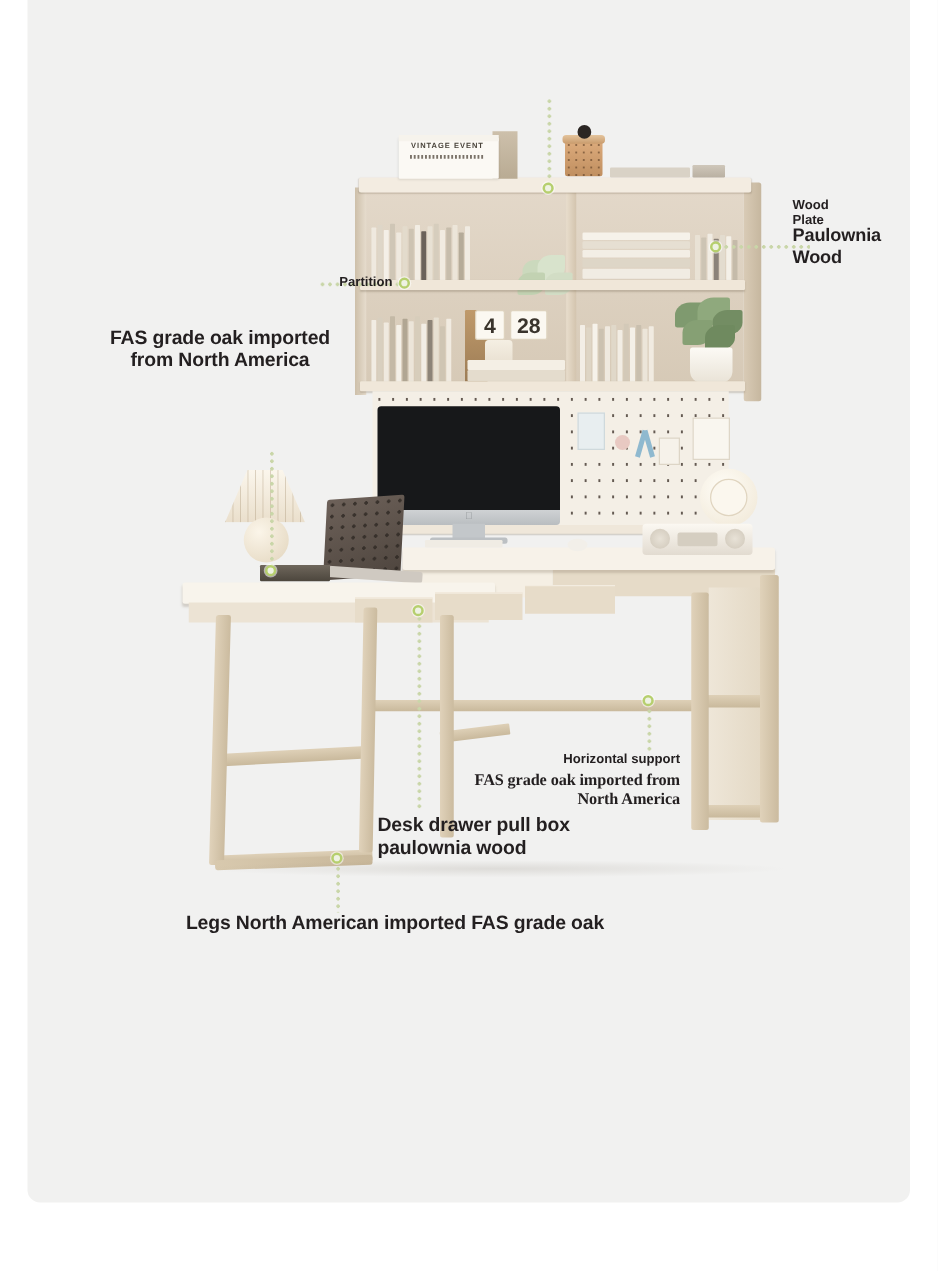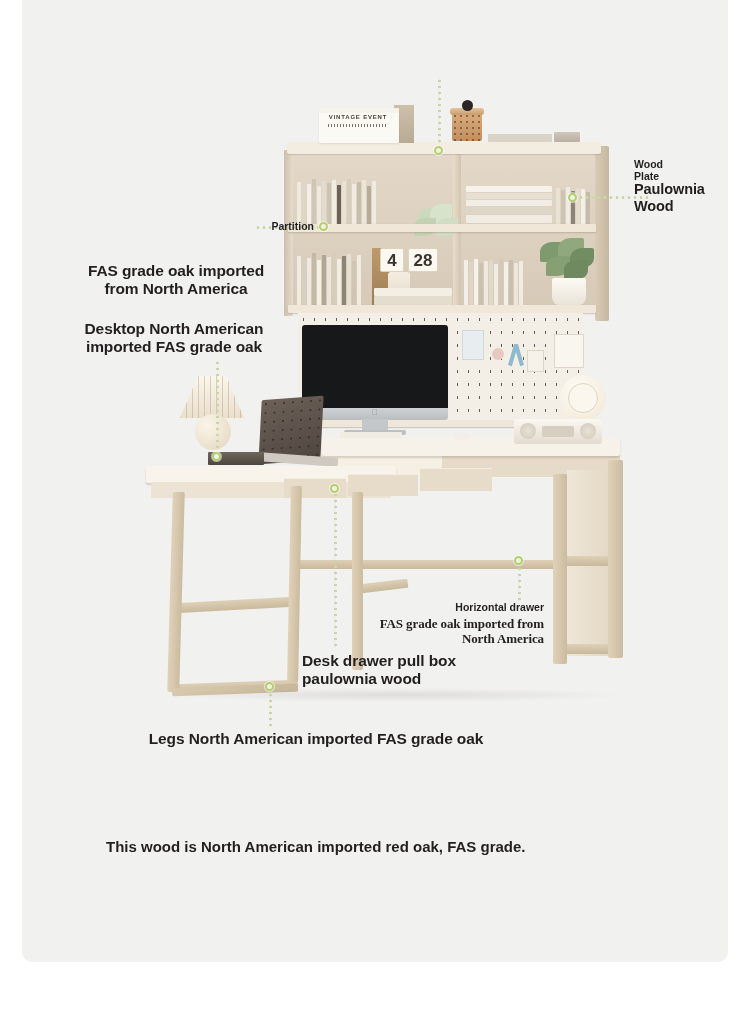--- a/index.html
+++ b/index.html
@@ -395,29 +395,26 @@
 
   <div class="anno small ta-l" style="left:612px;top:158px;width:92px;">Wood
 Plate</div>
   <div class="anno big ta-l" style="left:612px;top:181px;width:96px;">Paulownia
 Wood</div>
 
   <div class="anno small ta-r" style="left:100px;top:220px;width:192px;">Partition</div>
   <div class="anno huge ta-c" style="left:16px;top:242px;width:276px;margin-top:20px;">FAS grade oak imported
 from North America</div>
 
-  <div class="anno huge ta-c" style="left:14px;top:320px;width:276px;">Desktop North American
-imported FAS grade oak</div>
-
-  <div class="anno small ta-r" style="left:330px;top:601px;width:192px;">Horizontal drawer</div>
+
+  <div class="anno small ta-r" style="left:330px;top:601px;width:192px;">Horizontal support</div>
   <div class="anno mid ta-r" style="left:310px;top:616px;width:212px;font-family:Liberation Serif, serif;">FAS grade oak imported from
 North America</div>
 
   <div class="anno huge ta-c" style="left:84px;top:730px;width:420px;">Legs North American imported FAS grade oak</div>
 
   <div class="anno huge ta-l" style="left:280px;top:652px;width:260px;">Desk drawer pull box
 paulownia wood</div>
 
   <div id="desc">
-    <div>This wood is North American imported red oak, FAS grade.</div>
   </div>
 
 </div>
 
 </body></html>

